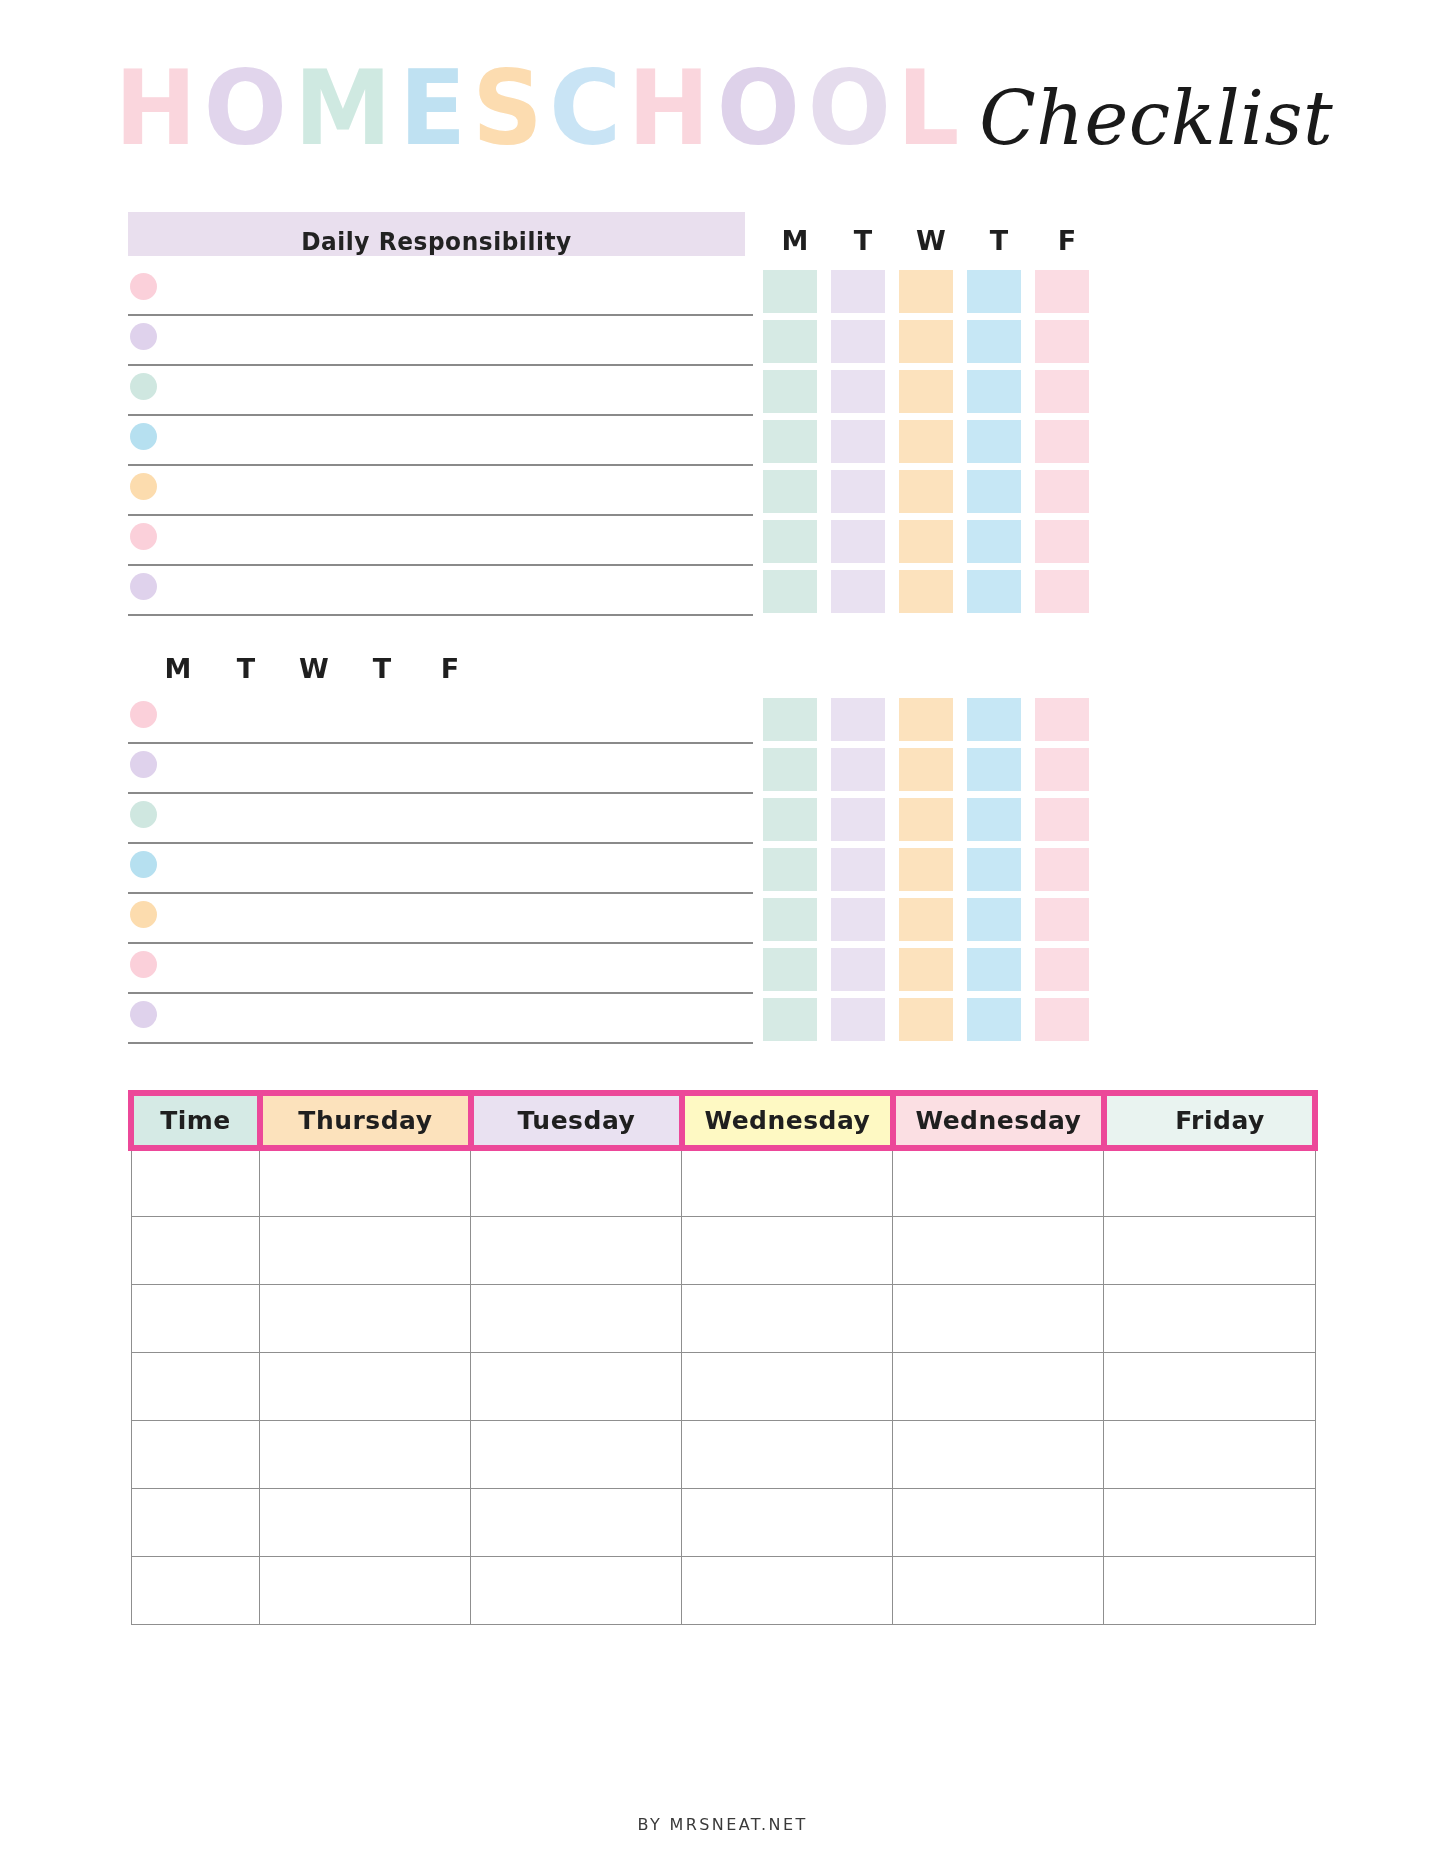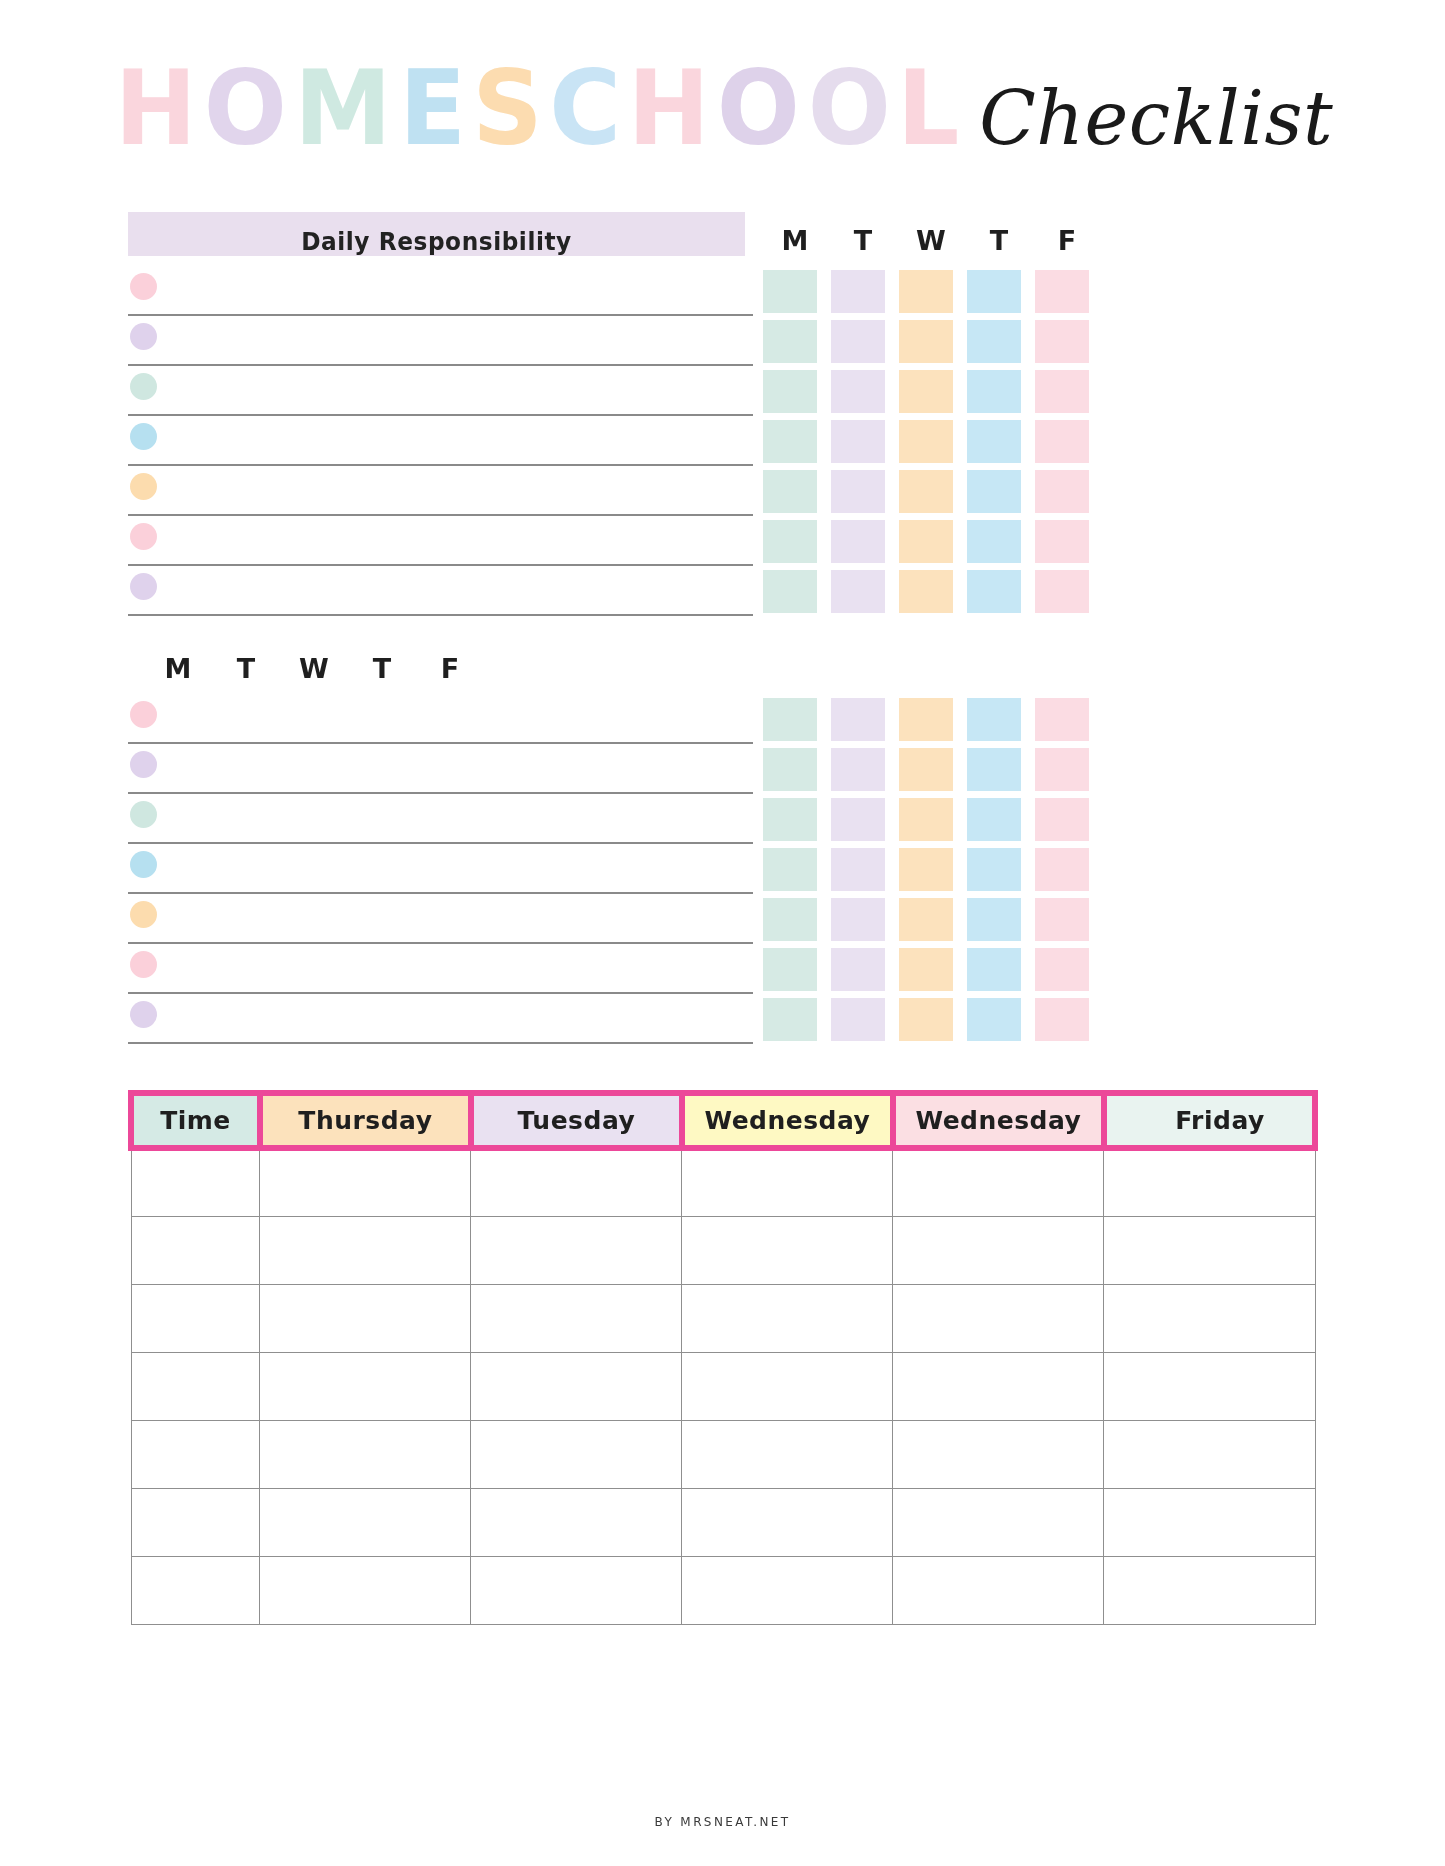--- a/index.html
+++ b/index.html
@@ -179,21 +179,21 @@
   }
 
   
   .footer {
     position: absolute;
     left: 0;
     top: 1815px;
     width: 1445px;
     text-align: center;
     font-family: "DejaVu Sans", sans-serif;
-    font-size: 12px;
+    font-size: 16px;
     letter-spacing: 2.4px;
     color: #3a3a3a;
   }
 </style>
 </head>
 <body>
 
 <div class="page">
 
   <div class="title-wrap">

